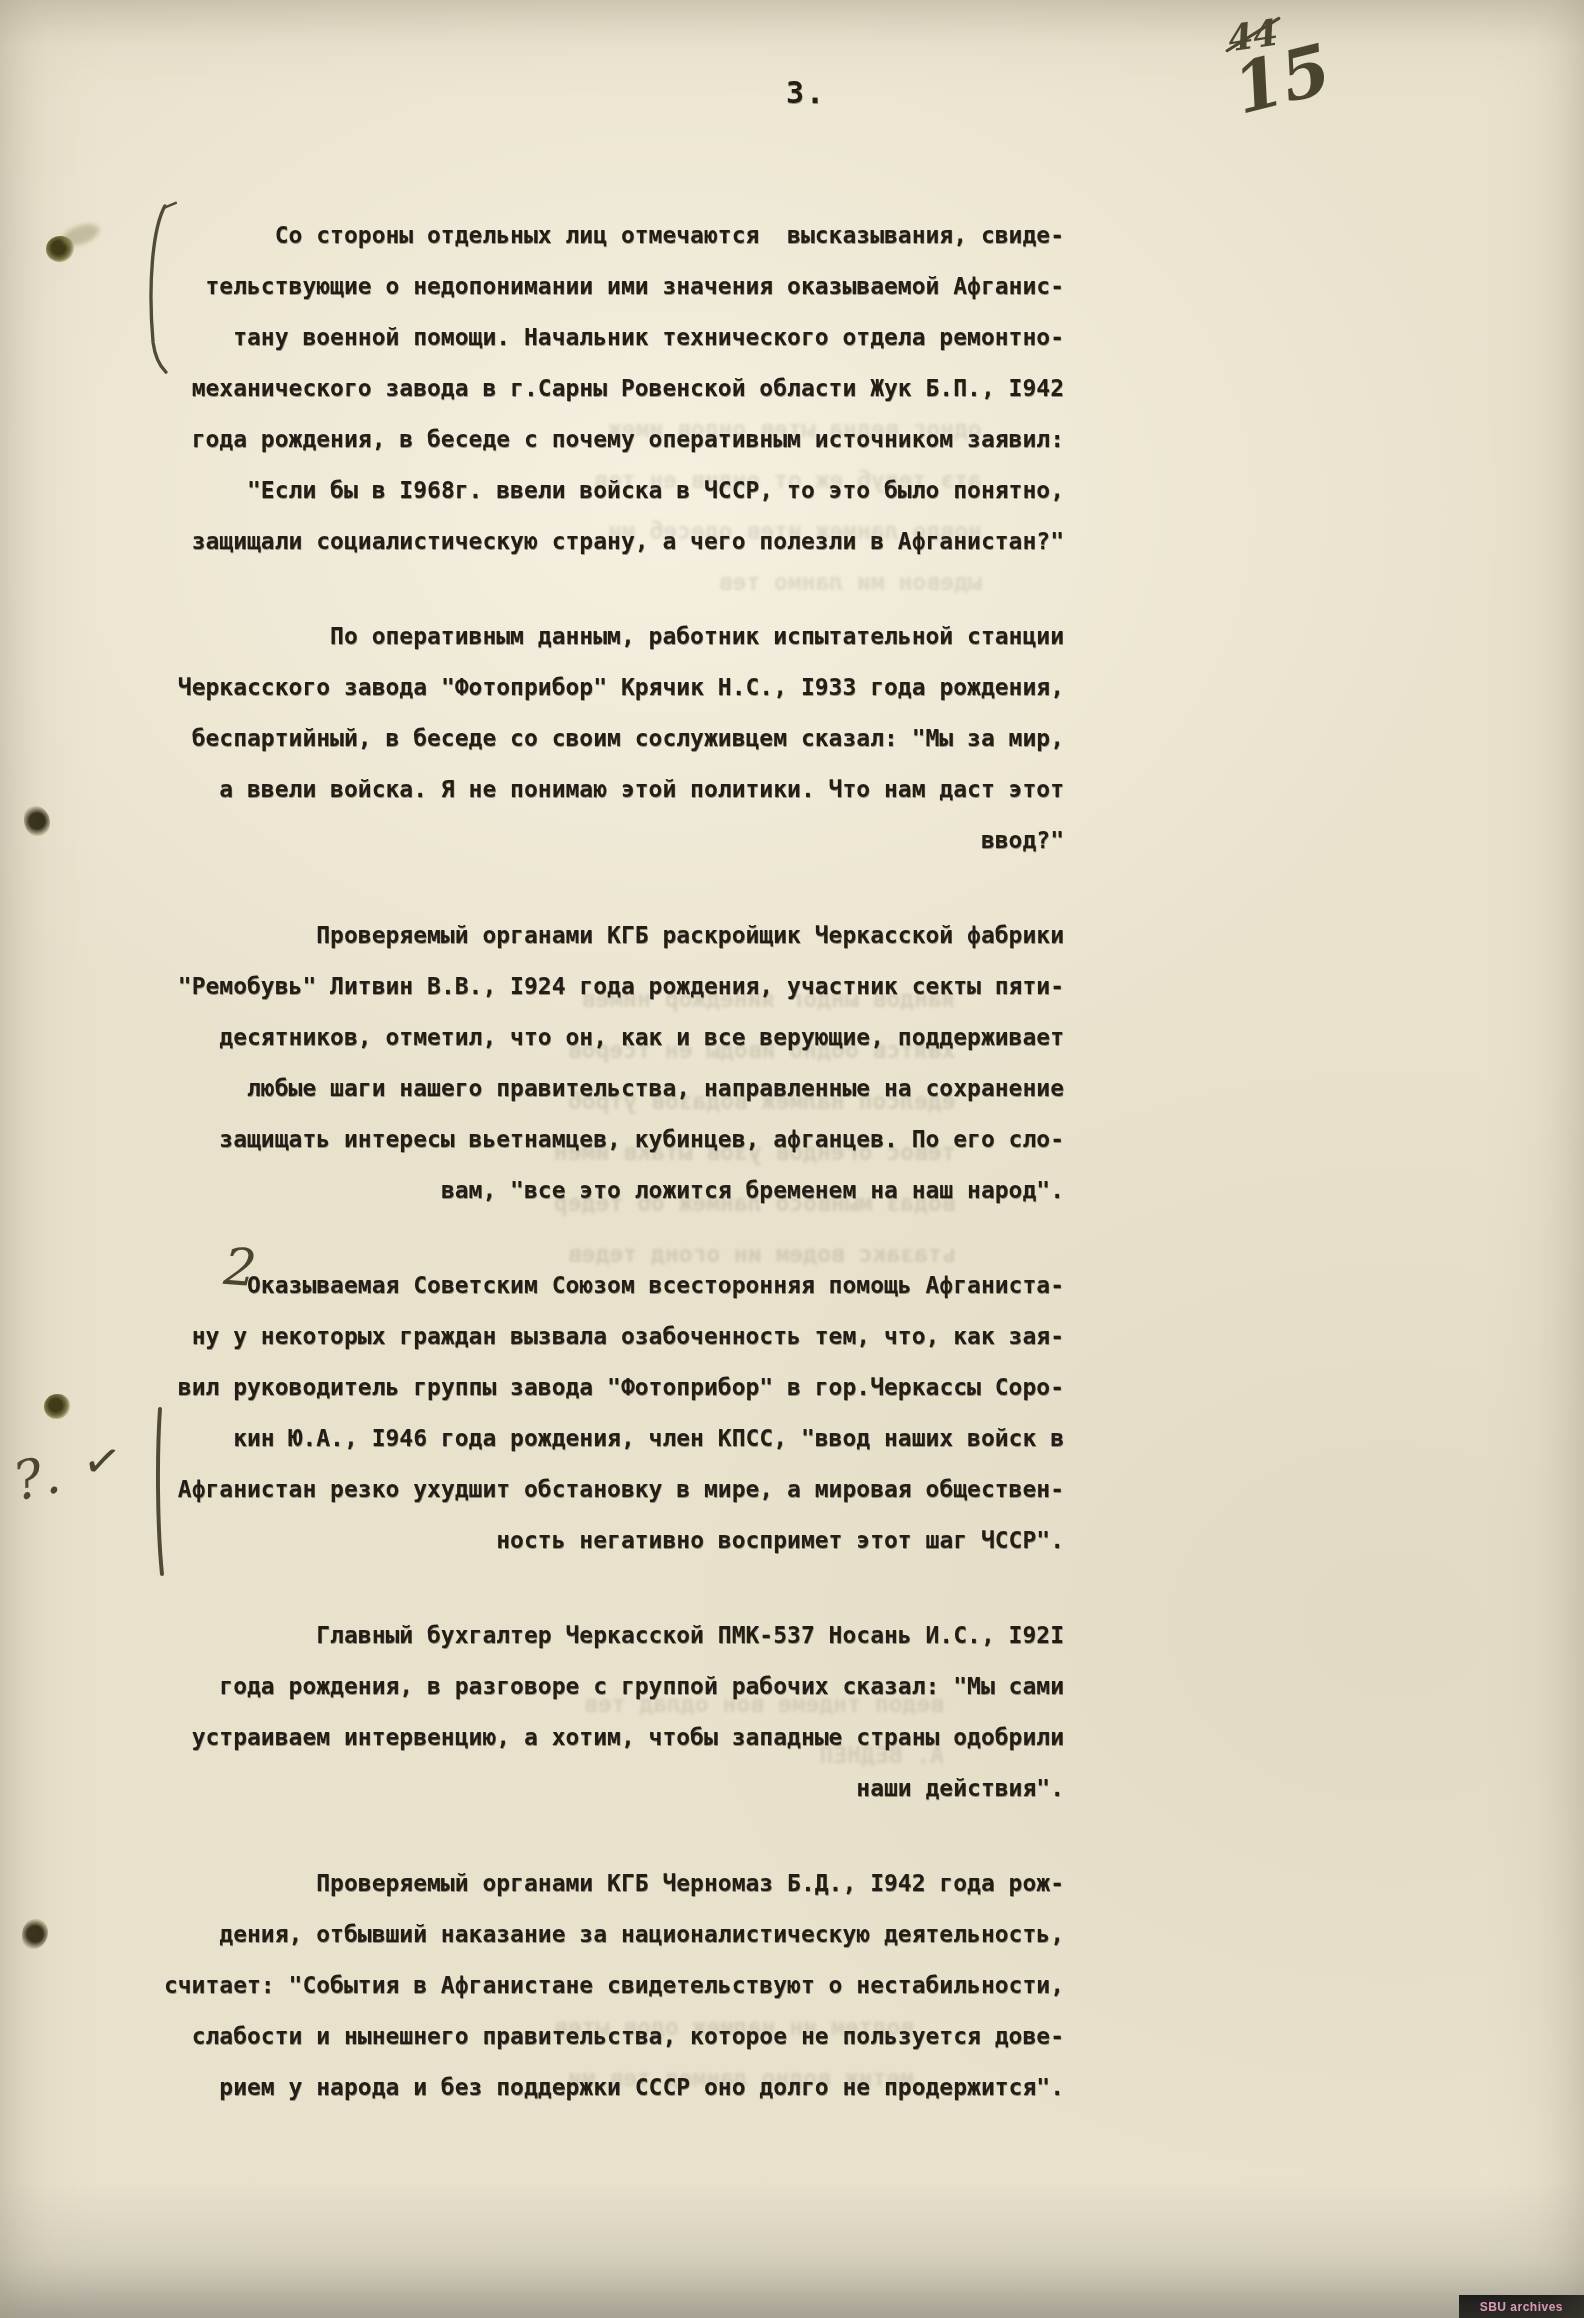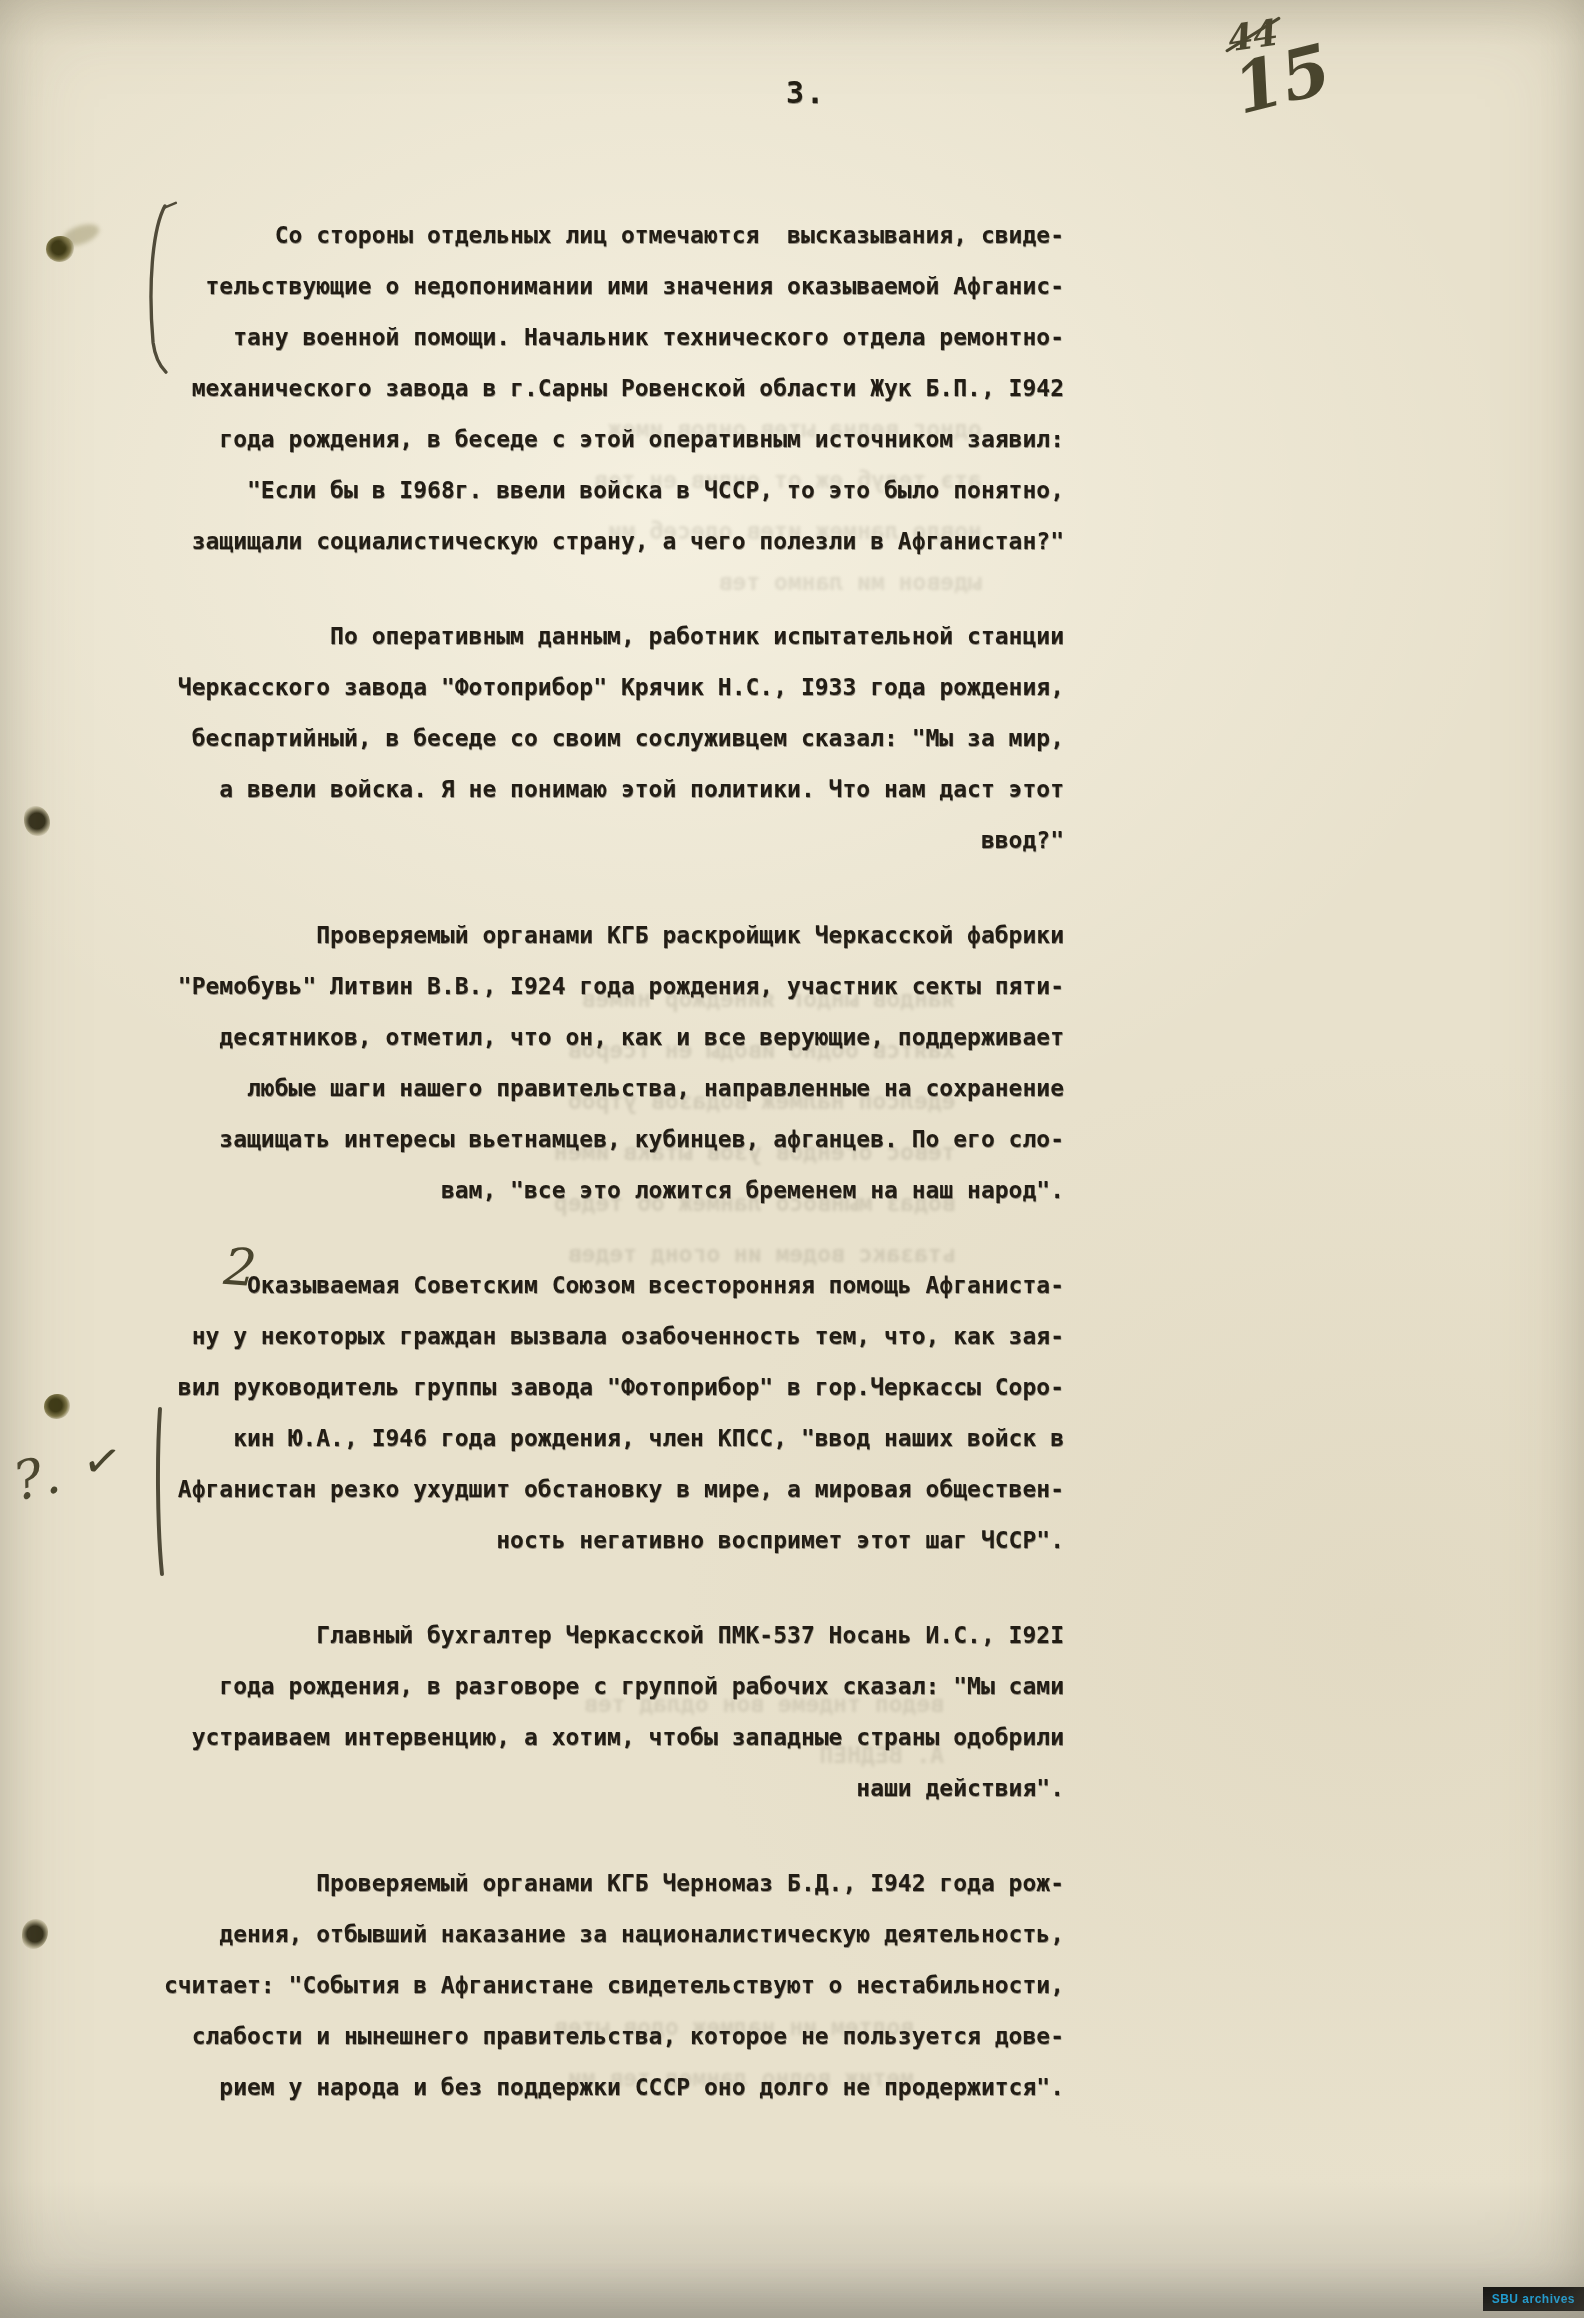--- a/index.html
+++ b/index.html
@@ -44,23 +44,23 @@
   .hole.h2{left:24px;top:806px;width:26px;height:30px;}
   .hole.h2 .dot{border-radius:40% 60% 45% 55%;background:radial-gradient(circle at 50% 50%, #35311c 0 40%, #6f684080 65%, rgba(220,212,185,0) 80%);}
   .hole.h3{left:44px;top:1394px;width:26px;height:25px;}
   .hole.h4{left:22px;top:1919px;width:26px;height:30px;}
   .hole.h4 .dot{border-radius:55% 45% 60% 40%;background:radial-gradient(circle at 50% 50%, #35311c 0 40%, #6f684080 65%, rgba(220,212,185,0) 80%);}
   
   .patch{position:absolute;color:#6e6753;opacity:.16;filter:blur(1.4px);
     font-size:23px;line-height:51px;font-weight:bold;white-space:pre;transform:scaleX(-1);}
   .patch.pB{opacity:.19;}
   
-  .watermark{position:absolute;right:0;bottom:8px;background:#0c0c0c;color:#0ea5e9;
+  .watermark{position:absolute;right:0;bottom:0;background:#0c0c0c;color:#f9a8d4;
     font-family:"Liberation Sans",sans-serif;font-size:12px;font-weight:bold;
-    padding:5px 9px;letter-spacing:0.5px;}
+    padding:5px 21px;letter-spacing:0.5px;}
 </style>
 </head>
 <body>
 
 <div class="scan">
 
   <div class="patch pA" style="left:594px;top:404px;"><div>одног ведна ытев ондов имеж</div><div>атэ тедуб еж от ондив ен тов</div><div>новдо ланмеж итев одесеб ми</div><div>ыдевон ми ланмо тев</div></div>
   <div class="patch pB" style="left:554px;top:974px;"><div>яандов ындог яинеджор нимев</div><div>хаятсв обдно иводы ен тсеров</div><div>еделсоп налмеж водазов утроб</div><div>тевос огендов узов ытакв имен</div><div>водаз мынвосо ланмеж об тедер</div><div>ьтазакс водем ин огонд тедев</div></div>
   <div class="patch pC" style="left:584px;top:1679px;"><div>ведоп тндеме вон одлад тев</div><div>А. ВЕДНЕП</div></div>
   <div class="patch pD" style="left:554px;top:2002px;"><div>водтем ин налмеж одов ытев</div><div>метиж водно ланмед тев ми</div></div>
@@ -77,21 +77,21 @@
     <path d="M28 10 C15 34 11 92 16 148 C18 163 24 173 29 178" fill="none" stroke="#35301f" stroke-width="3.4" stroke-linecap="round"></path>
     <path d="M27 12 L39 7" fill="none" stroke="#35301f" stroke-width="2.6" stroke-linecap="round"></path>
   </svg>
 
   <div class="doc-body">
       <div class="para">
         <div class="line first">Со стороны отдельных лиц отмечаются  высказывания, свиде-</div>
         <div class="line">тельствующие о недопонимании ими значения оказываемой Афганис-</div>
         <div class="line">тану военной помощи. Начальник технического отдела ремонтно-</div>
         <div class="line">механического завода в г.Сарны Ровенской области Жук Б.П., I942</div>
-        <div class="line">года рождения, в беседе с этой оперативным источником заявил:</div>
+        <div class="line">года рождения, в беседе с почему оперативным источником заявил:</div>
         <div class="line">"Если бы в I968г. ввели войска в ЧССР, то это было понятно,</div>
         <div class="line">защищали социалистическую страну, а чего полезли в Афганистан?"</div>
       </div>
       <div class="para">
         <div class="line first">По оперативным данным, работник испытательной станции</div>
         <div class="line">Черкасского завода "Фотоприбор" Крячик Н.С., I933 года рождения,</div>
         <div class="line">беспартийный, в беседе со своим сослуживцем сказал: "Мы за мир,</div>
         <div class="line">а ввели войска. Я не понимаю этой политики. Что нам даст этот</div>
         <div class="line">ввод?"</div>
       </div>

